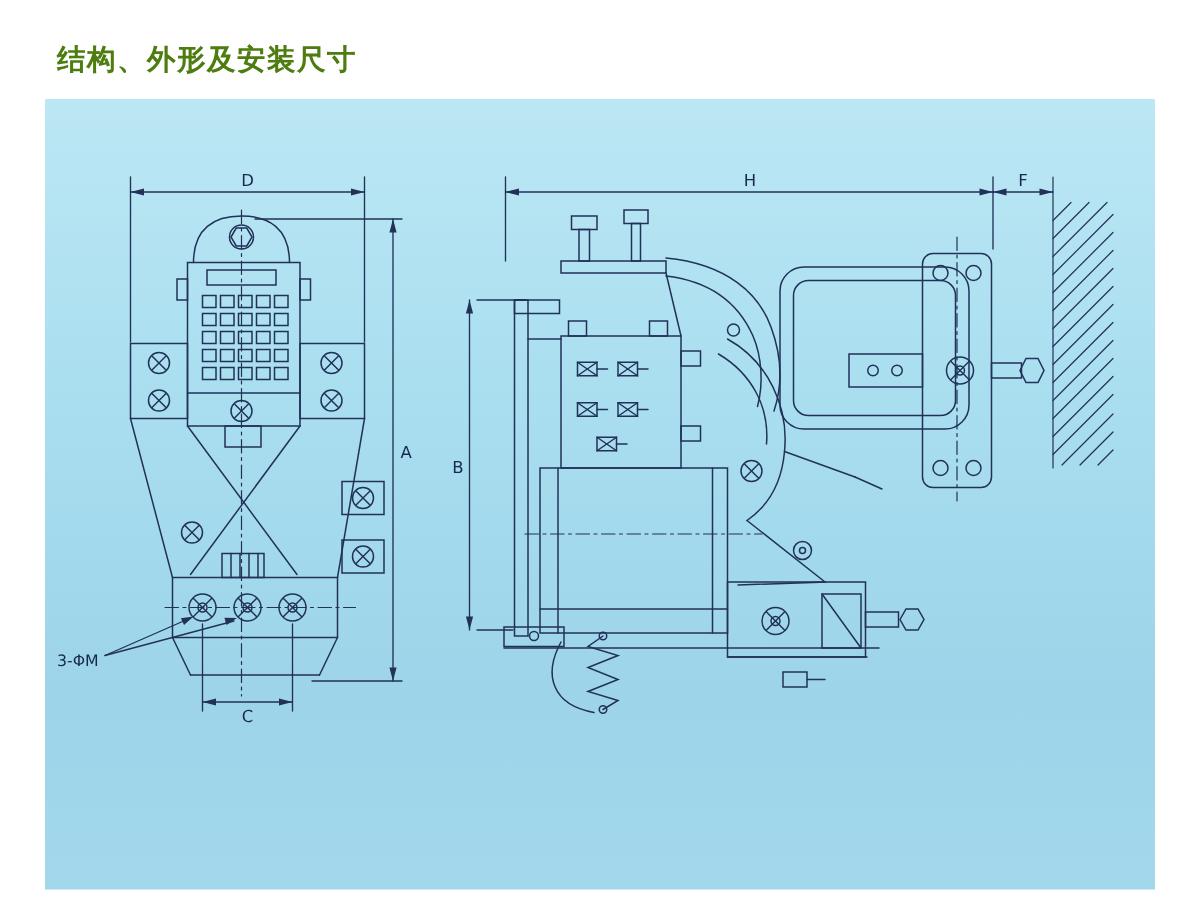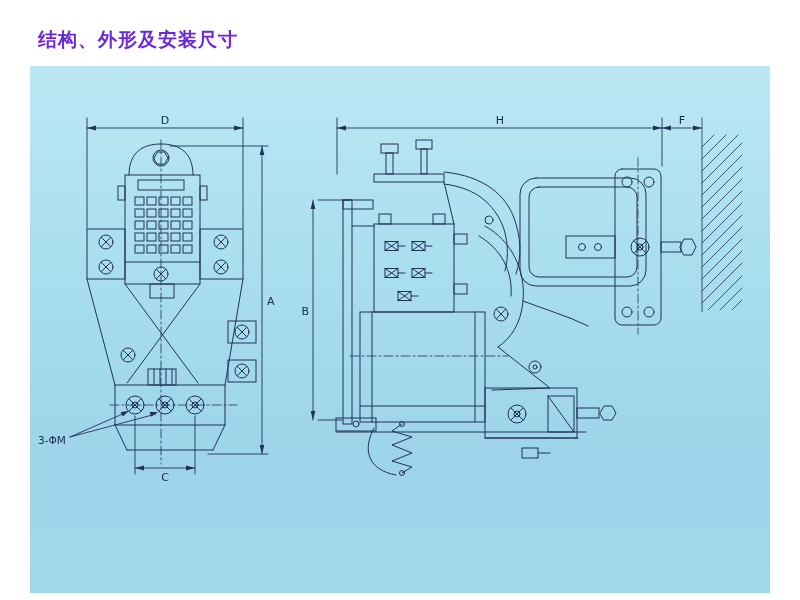--- a/index.html
+++ b/index.html
@@ -4,21 +4,21 @@
 <style>
   html,body{margin:0;padding:0;}
   body{
     width:800px;height:600px;overflow:hidden;
     background:#ffffff;
     font-family:"Liberation Sans", sans-serif;
     position:relative;
   }
   .page-title{
     position:absolute;left:38px;top:27px;
-    font-size:19px;font-weight:bold;color:#6d28d9;
+    font-size:19px;font-weight:bold;color:#4d7c0f;
     letter-spacing:1px;
     font-family:"DejaVu Sans", sans-serif;
   }
   .drawing-panel{
     position:absolute;left:30px;top:66px;width:740px;height:527px;
     background:linear-gradient(180deg,#bce7f4 0%,#aadff0 35%,#9dd4e9 75%,#a3d8ec 100%);
   }
   .drawing-panel svg{position:absolute;left:0;top:0;}
   svg text{font-family:"DejaVu Sans", sans-serif;}
 </style>

